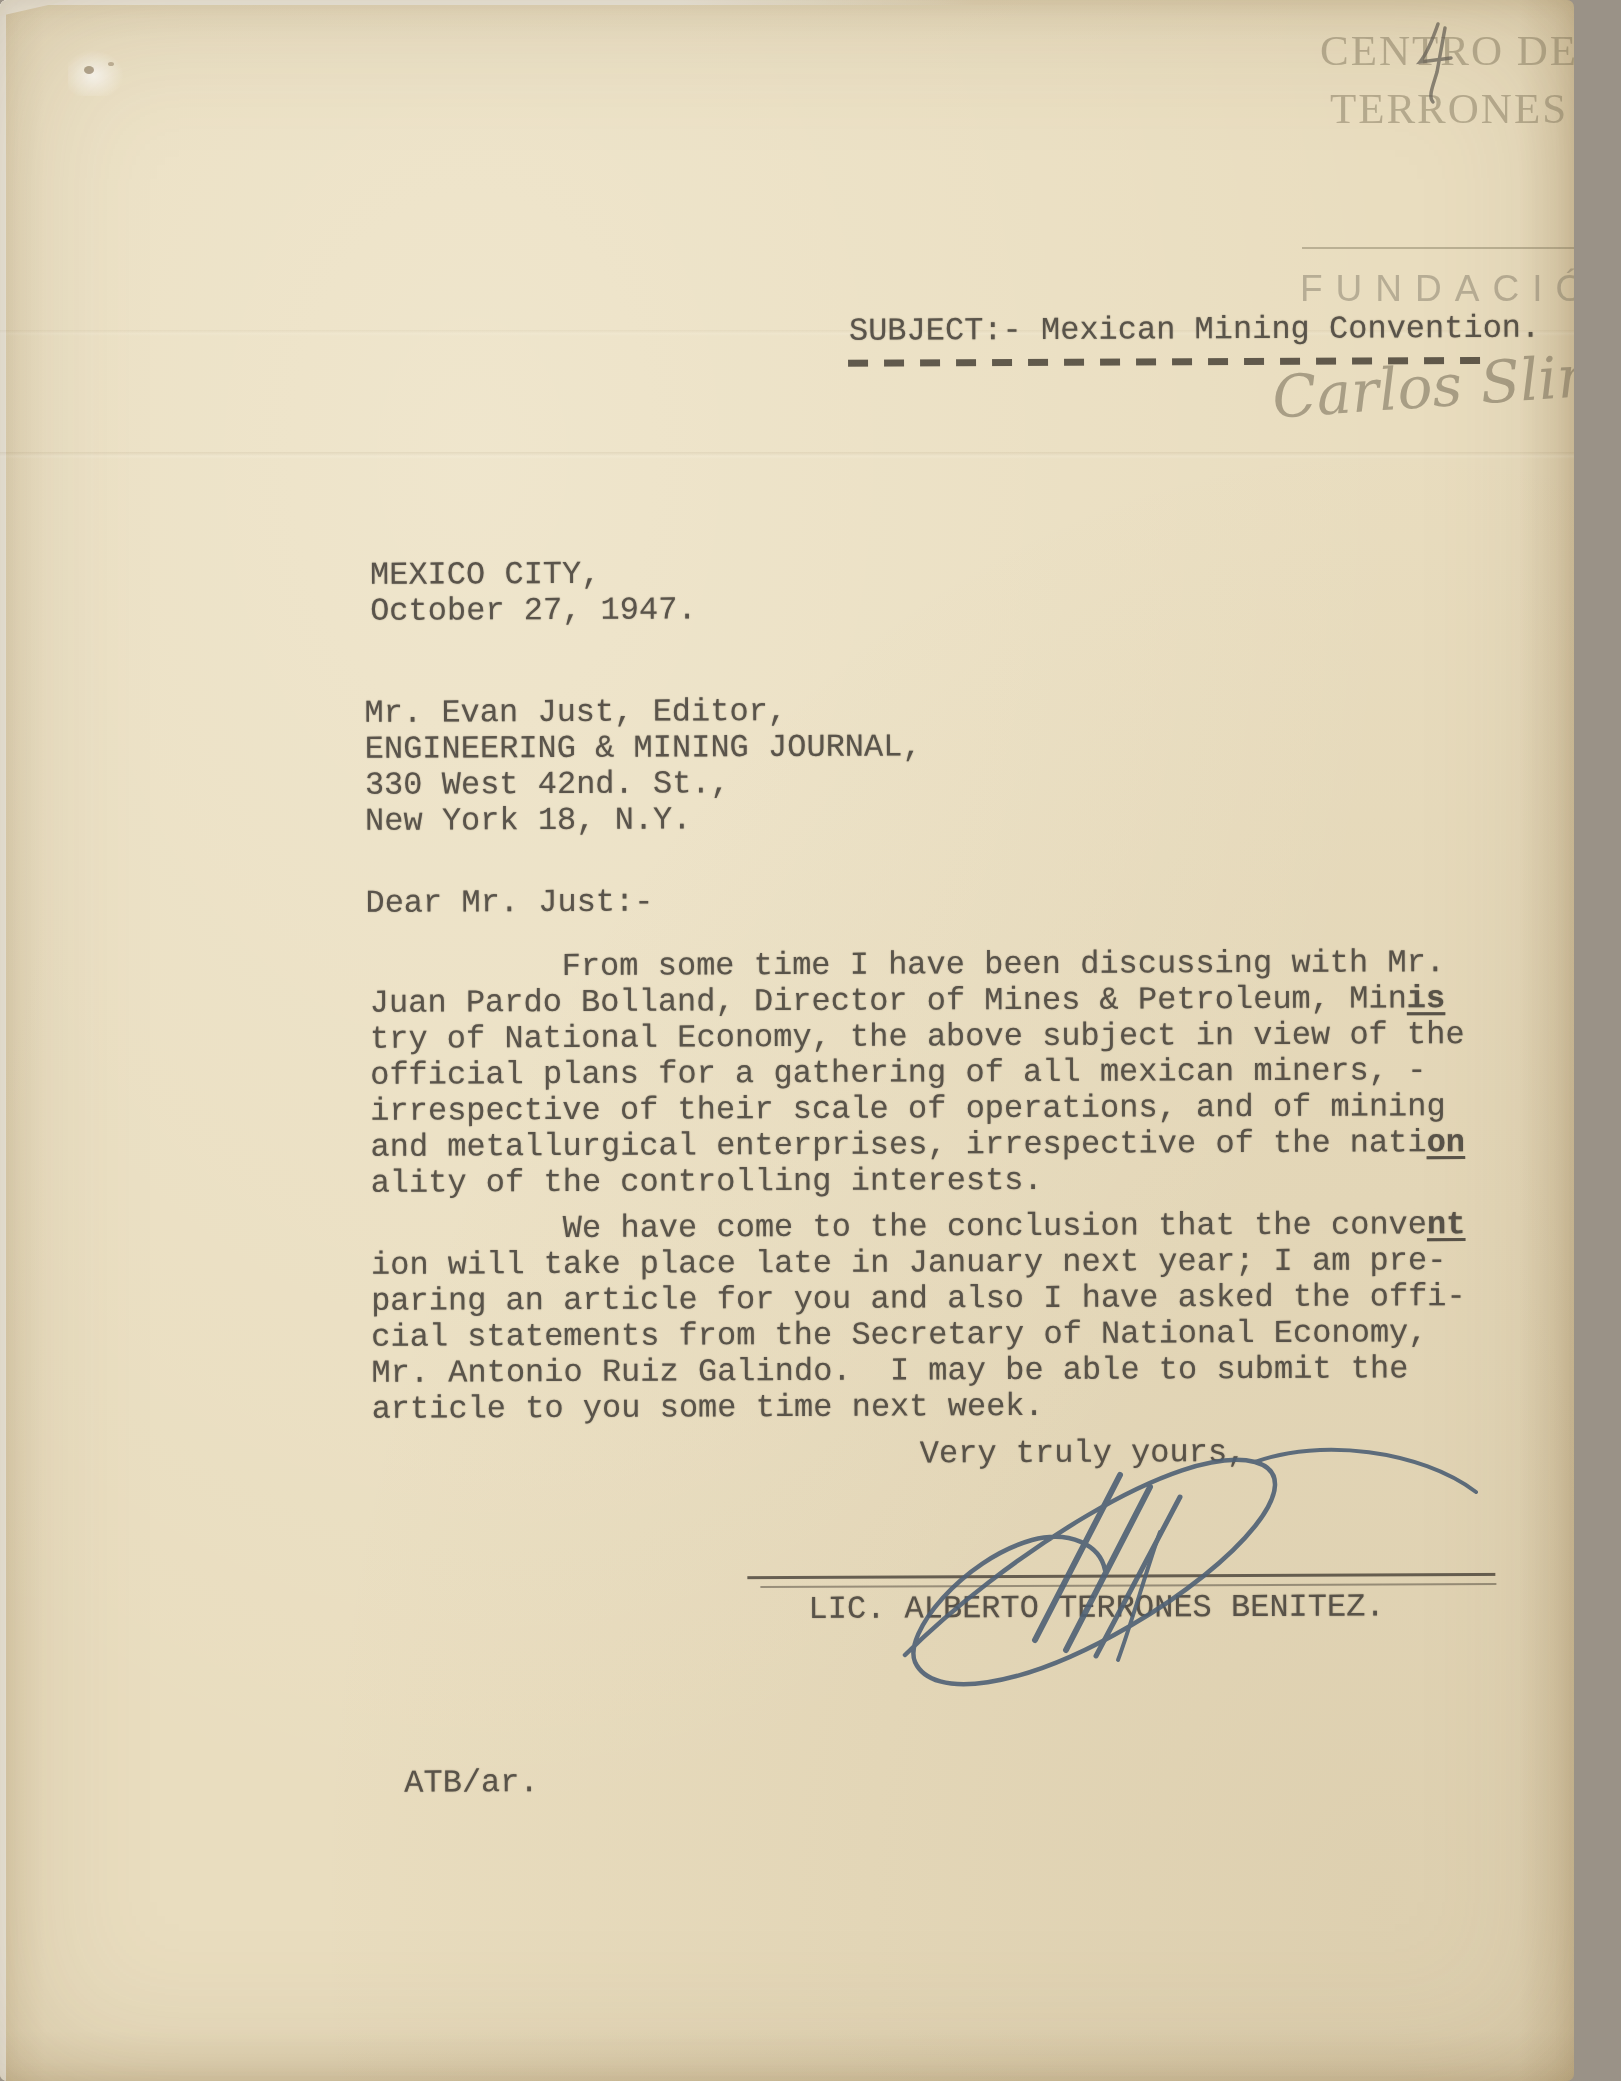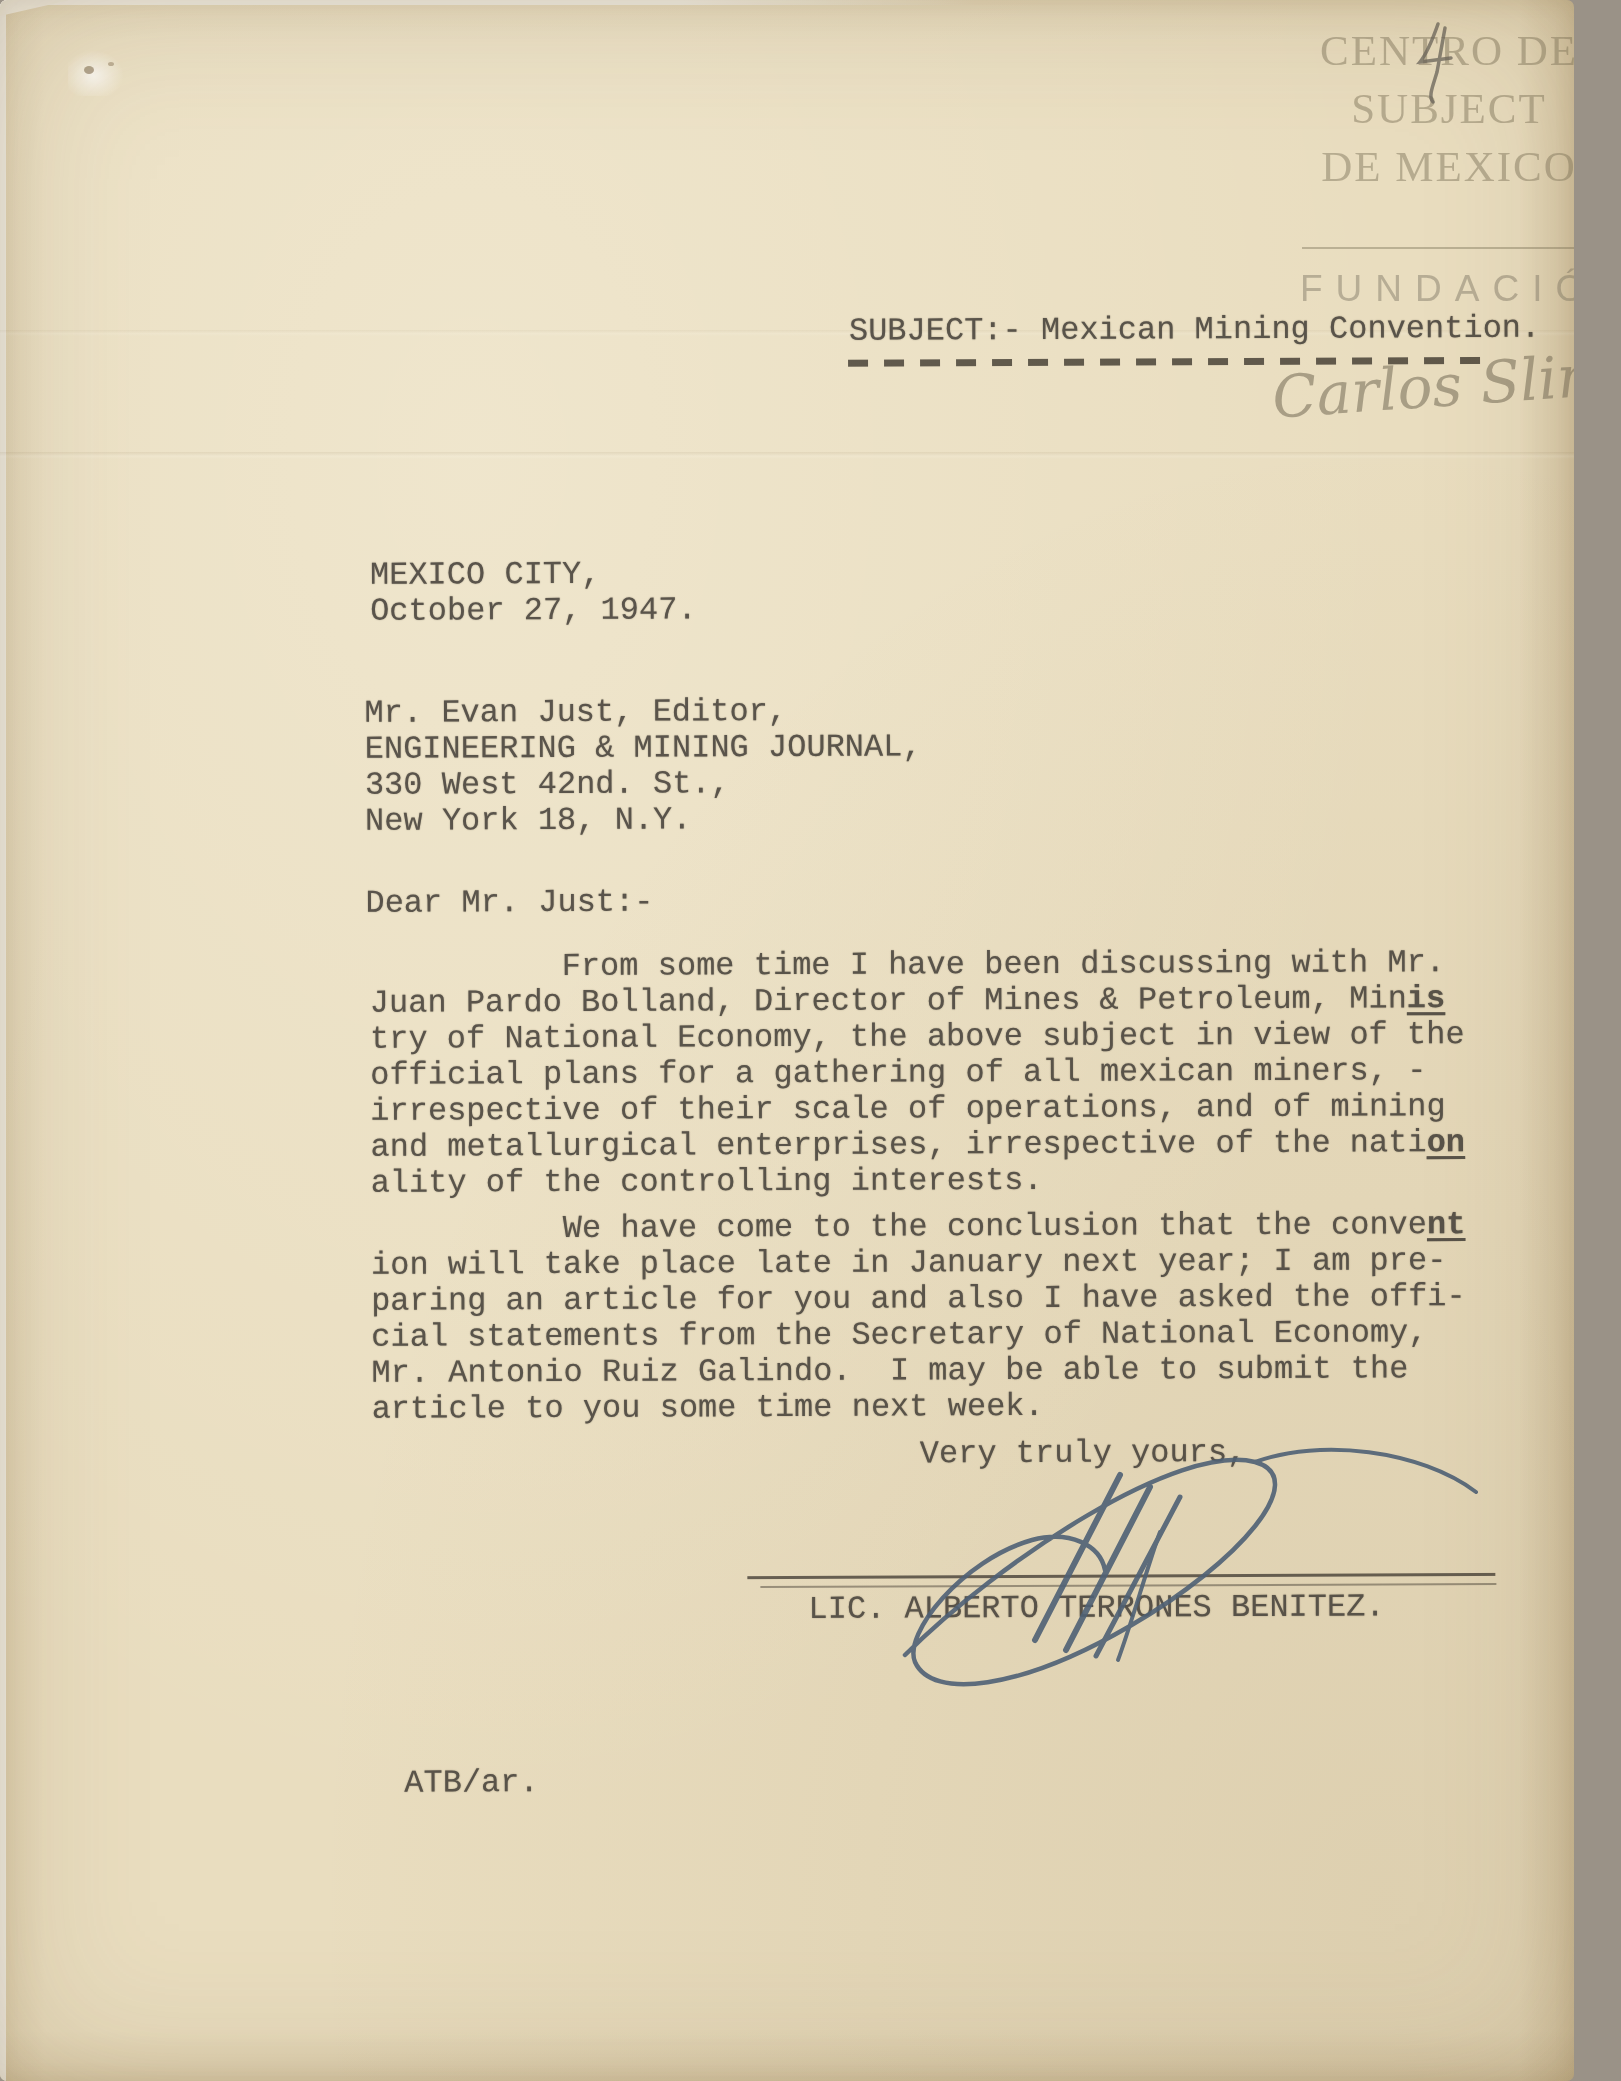--- a/index.html
+++ b/index.html
@@ -72,22 +72,21 @@
   <div class="abs edge-left"></div>
   <div class="abs edge-top"></div>
   <div class="abs corner-cut"></div>
   <div class="abs tear"></div>
   <div class="abs tear-speck"></div>
   <div class="abs crease-a"></div>
   <div class="abs crease-b"></div>
 
   <div class="abs stamp">
     <div>CENTRO DE</div>
-    <div>SUBJECT</div>
-    <div>DE MEXICO</div>
+    <div>TERRONES</div>
   </div>
   <div class="abs stamp-rule"></div>
   <div class="abs fundacion">FUNDACIÓN</div>
   <div class="abs carlos">Carlos Slim</div>
 
   <div class="abs letter">
 
     <div class="abs typed subject">SUBJECT:- Mexican Mining Convention.</div>
     <div class="abs subject-dashes"></div>
 

